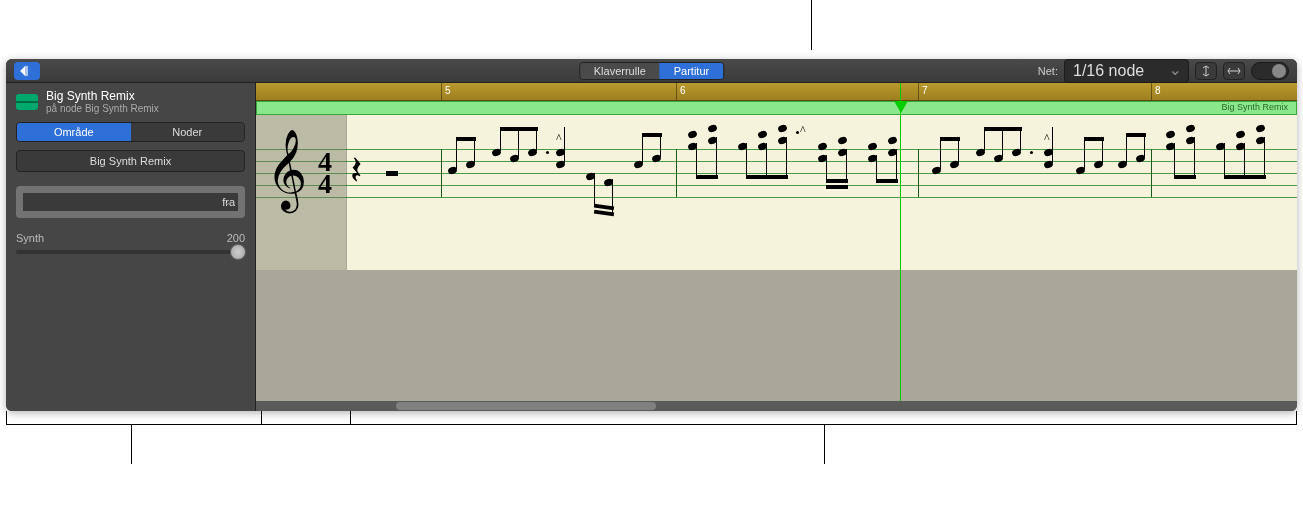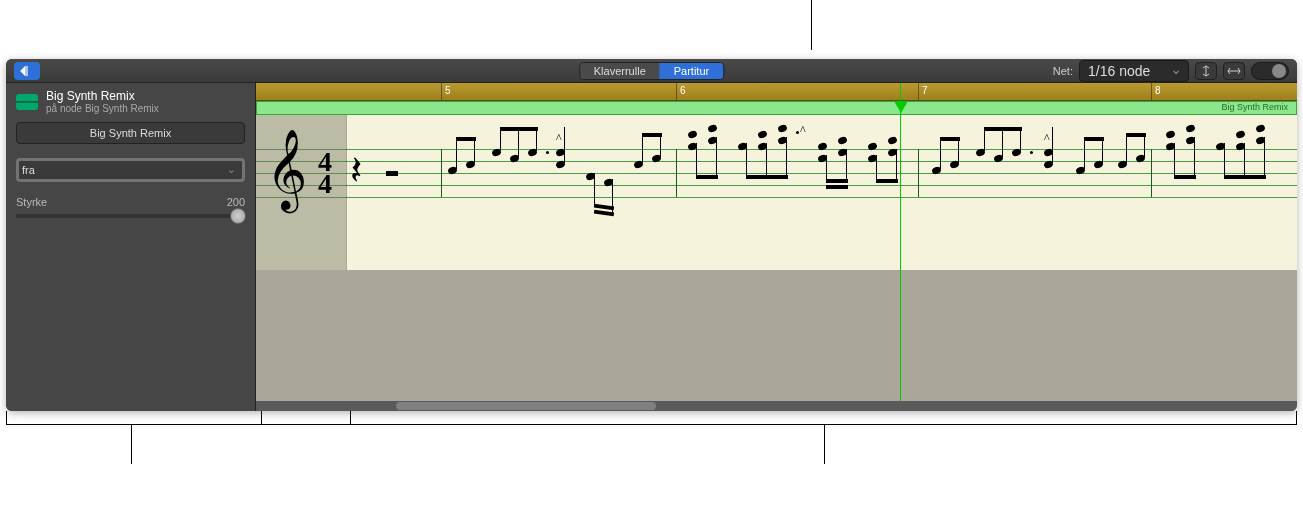--- a/index.html
+++ b/index.html
@@ -72,24 +72,24 @@
     display: flex;
     align-items: center;
     gap: 6px;
     color: #ccc;
     font-size: 11px;
   }
   .net-select {
     background: #2b2b2b;
     border: 1px solid #1a1a1a;
     color: #ddd;
-    font-size: 14px;
+    font-size: 16px;
     padding: 2px 24px 2px 8px;
     border-radius: 4px;
-    width: 110px;
+    width: 125px;
     position: relative;
   }
   .net-select::after {
     content: "⌄";
     position: absolute;
     right: 6px;
     top: 0px;
     color: #888;
   }
   .icon-btn {
@@ -183,23 +183,23 @@
     text-align: center;
     font-size: 11px;
     padding: 4px;
     color: #ddd;
   }
   .param-group { margin-top: 6px; }
   .param-label { color: #bbb; margin-bottom: 4px; }
   .param-row { display:flex; justify-content:space-between; align-items:center; color:#bbb; }
   .param-select {
     background: #3a3a3a;
-    border: 3px solid #737373;
+    border: 7px solid #737373;
     border-radius: 4px;
-    text-align: left;
+    text-align: right;
     font-size: 11px;
     padding: 3px;
     color: #ddd;
     position: relative;
   }
   .param-select::after {
     content:"⌄";
     position:absolute;
     right:6px;
     top:2px;
@@ -449,30 +449,34 @@
 
     <div class="inspector">
       <div class="region-header">
         <div class="region-icon"></div>
         <div>
           <div class="region-title">Big Synth Remix</div>
           <div class="region-sub">på node Big Synth Remix</div>
         </div>
       </div>
 
+      <div class="tab-seg">
+        <button class="active">Område</button>
+        <button>Noder</button>
+      </div>
 
       <div class="region-name-btn">Big Synth Remix</div>
 
       <div class="param-group">
         <div class="param-select">fra</div>
       </div>
 
       <div class="param-group">
         <div class="param-row">
-          <span>Styrke</span>
+          <span>Synth</span>
           <span>200</span>
         </div>
         <div class="slider">
           <div class="slider-thumb" style="left:97%;"></div>
         </div>
       </div>
 
     </div>
 
     <div class="score-area">

